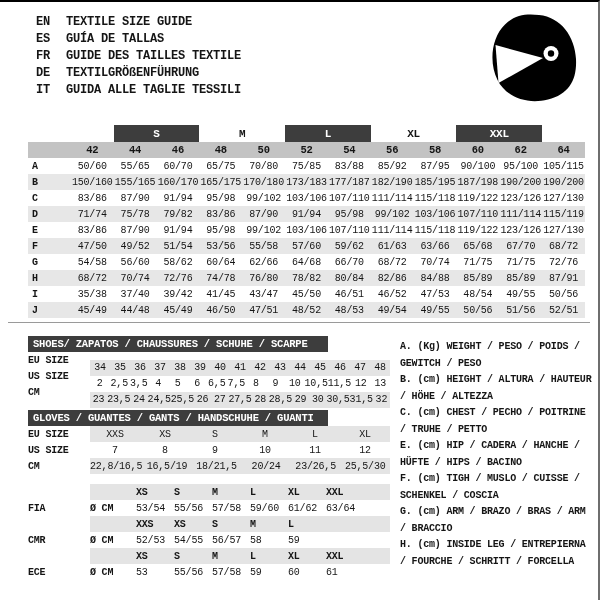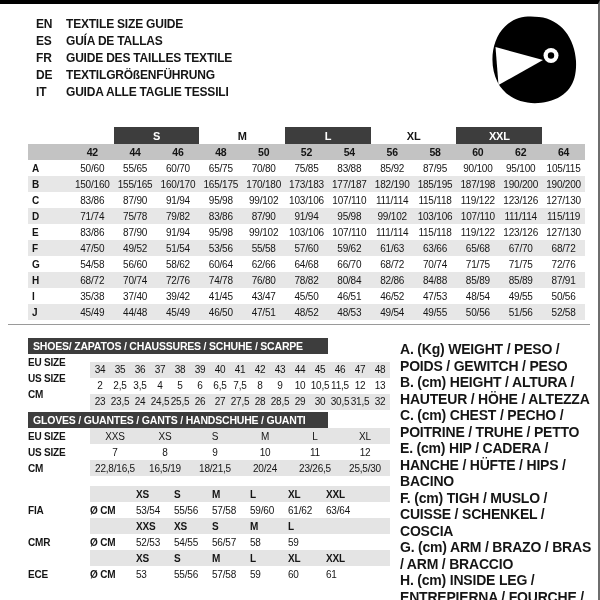--- a/index.html
+++ b/index.html
@@ -1,20 +1,20 @@
 <!DOCTYPE html>
 <html><head>
 <meta charset="utf-8">
 <style>
   * { margin:0; padding:0; box-sizing:border-box; }
   html,body { background:#fff; }
   .page {
     position:relative; width:600px; height:600px; background:#ffffff;
-    font-family:Liberation Sans, sans-serif; color:#151515;
-    border-top:4px solid #000000; border-right:2px solid #6e6e6e;
+    font-family:Liberation Mono, monospace; color:#151515;
+    border-top:2px solid #000000; border-right:2px solid #6e6e6e;
     overflow:hidden; letter-spacing:-0.2px;
   }
   
   .lang-box { position:absolute; left:36px; top:11px; }
   .lang-row { display:flex; height:17px; align-items:center; }
   .lang-code { width:30px; font-weight:700; font-size:12px; }
   .lang-text { font-weight:700; font-size:12px; }
   
   .helmet { position:absolute; right:16px; top:6px; width:100px; height:100px; }
   
@@ -41,21 +41,21 @@
   .grayband { background:#e4e4e4; }
   .cols-shoes  { grid-template-columns:repeat(15,1fr);margin-top:15px; }
   .cols-gloves { grid-template-columns:repeat(6,1fr); }
   .cols-helmet { grid-template-columns:46px repeat(6,38px); }
   .cols-shoes .scell, .cols-gloves .scell { text-align:center; }
   .cols-helmet .scell { text-align:left; }
   .scell { font-size:10px; white-space:nowrap; }
   .scell.szhdr, .scell.unit { font-weight:700; }
   
   .legend { position:absolute; left:400px; top:337px; width:194px; }
-  .legend-item { font-size:14px; font-weight:700; line-height:16.5px; }
+  .legend-item { font-size:10px; font-weight:700; line-height:16.5px; }
 </style>
 </head>
 <body>
 
 <div class="page">
 
   <div class="lang-box">
       <div class="lang-row">
         <span class="lang-code">EN</span>
         <span class="lang-text">TEXTILE SIZE GUIDE</span>
@@ -254,21 +254,21 @@
           <td>44/48</td>
           <td>45/49</td>
           <td>46/50</td>
           <td>47/51</td>
           <td>48/52</td>
           <td>48/53</td>
           <td>49/54</td>
           <td>49/55</td>
           <td>50/56</td>
           <td>51/56</td>
-          <td>52/58</td>
+          <td>52/51</td>
         </tr>
       </tbody>
   </table>
 
   <div class="divider"></div>
 
   <div class="lower">
     <div class="stitle">SHOES/ ZAPATOS / CHAUSSURES / SCHUHE / SCARPE</div>
     <div>
         <div class="srow">

